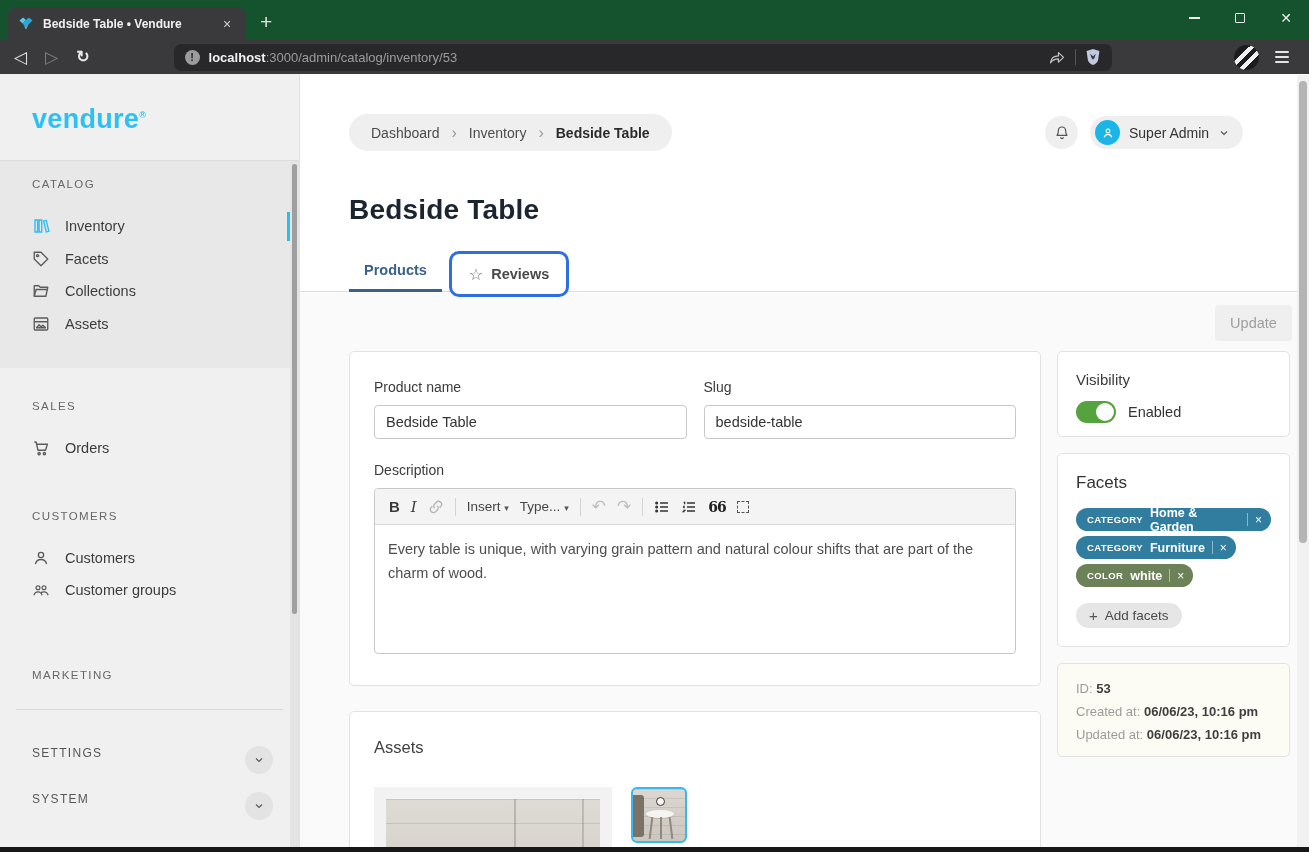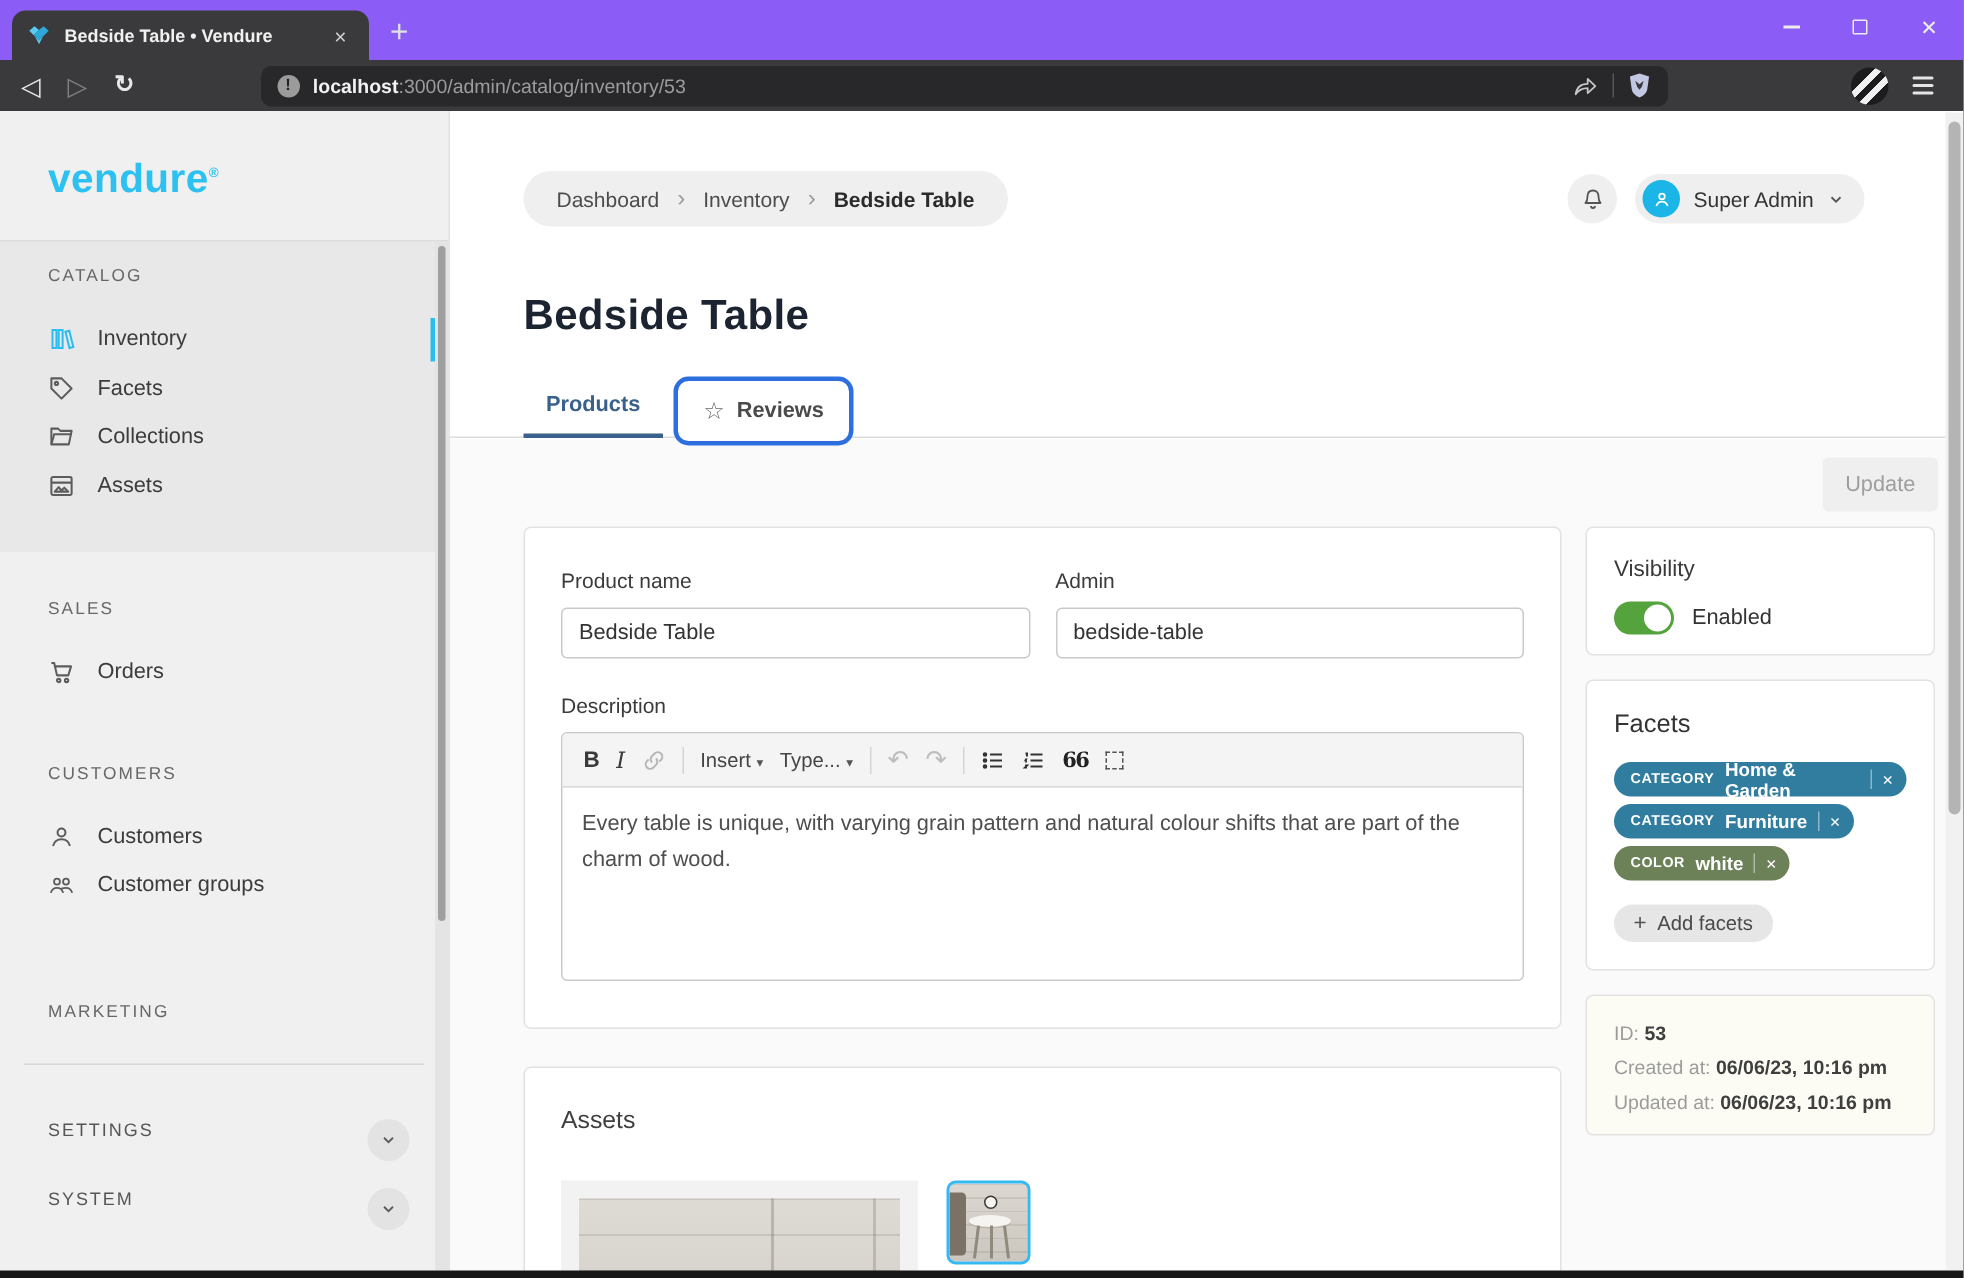--- a/index.html
+++ b/index.html
@@ -1,21 +1,21 @@
 <!DOCTYPE html>
 <html><head>
 <meta charset="utf-8">
 <style>
   * { margin:0; padding:0; box-sizing:border-box; }
   html,body { background:#2a2a2a; }
   body { font-family:"Liberation Sans", sans-serif; }
   .window { position:relative; width:1309px; height:852px; overflow:hidden; background:#fff; margin:0 auto; }
 
   
-  .tabstrip { position:absolute; left:0; top:0; width:1309px; height:40px; background:#8b5cf6; display:flex; align-items:flex-end; }
+  .tabstrip { position:absolute; left:0; top:0; width:1309px; height:40px; background:#14532d; display:flex; align-items:flex-end; }
   .tab { margin-left:8px; width:238px; height:33px; background:#3a3a3c; border-radius:9px 9px 0 0; display:flex; align-items:center; gap:9px; padding:0 10px; color:#f1f1f1; }
   .tab-title { flex:1; font-size:12px; font-weight:bold; white-space:nowrap; overflow:hidden; }
   .tab-close { color:#cfcfcf; font-size:14px; width:18px; text-align:center; cursor:default; }
   .newtab { color:#e0e0e0; font-size:21px; font-weight:300; margin:0 0 6px 14px; }
   .wincontrols { position:absolute; right:0; top:0; height:36px; display:flex; align-items:center; }
   .winbtn { width:46px; height:36px; display:flex; align-items:center; justify-content:center; color:#ececec; }
   .win-min-bar { width:11px; height:1.5px; background:#ececec; }
   .win-max-box { width:10px; height:10px; border:1.5px solid #ececec; border-radius:1px; }
   .win-close-x { font-size:14px; }
 
@@ -376,21 +376,21 @@
 
       <div class="update-btn">Update</div>
 
       <div class="card card-main">
         <div class="form-grid">
           <div>
             <div class="field-label">Product name</div>
             <input class="text-input" type="text" value="Bedside Table" style="">
           </div>
           <div>
-            <div class="field-label">Admin</div>
+            <div class="field-label">Slug</div>
             <input class="text-input" type="text" value="bedside-table" style="">
           </div>
         </div>
 
         <div class="desc-block">
           <div class="field-label">Description</div>
           <div class="editor">
             <div class="editor-toolbar">
               <span class="tb-b">B</span>
               <span class="tb-i">I</span>

